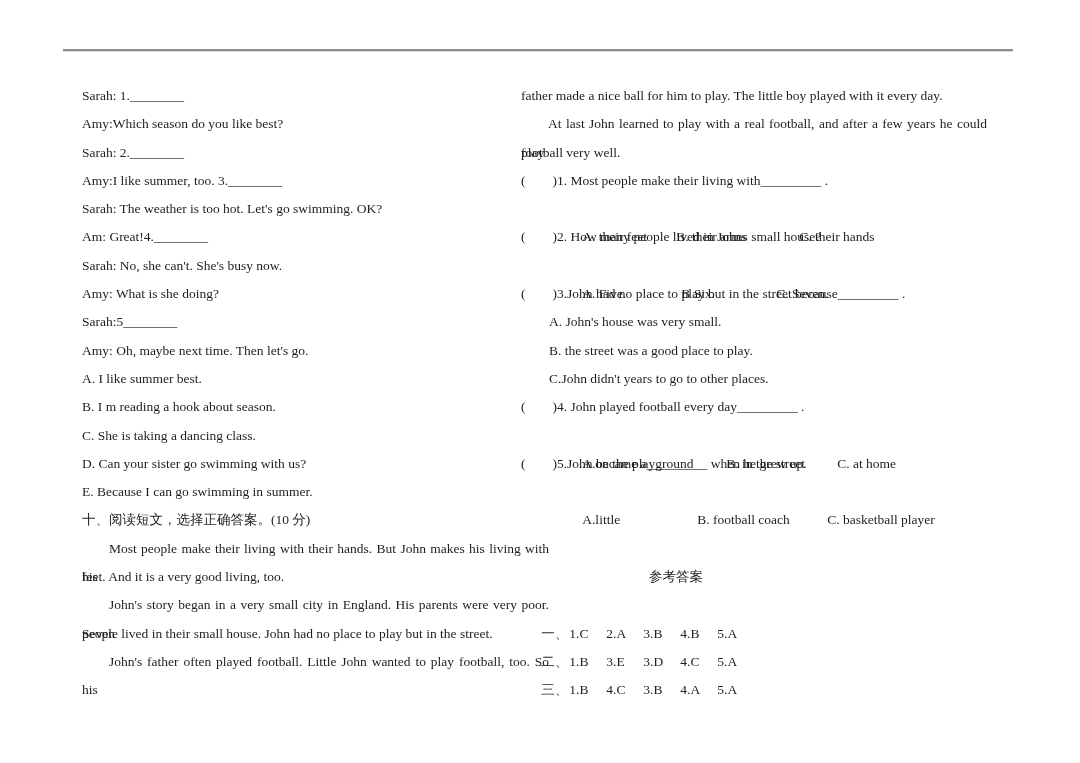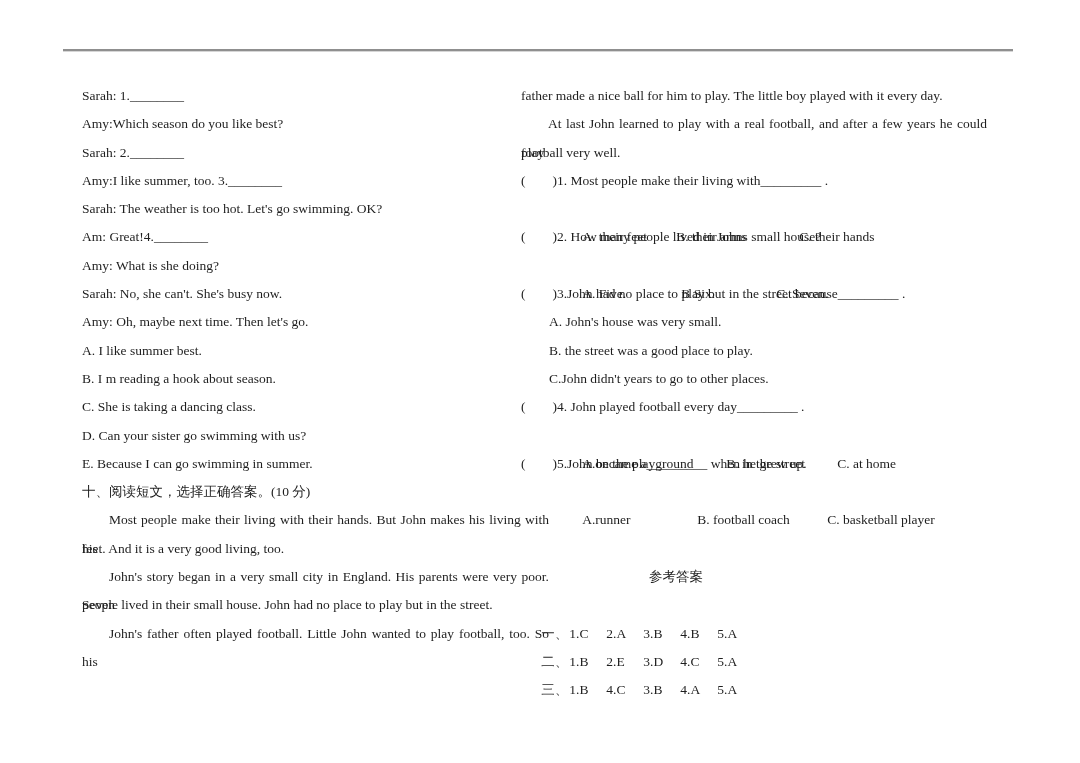--- a/index.html
+++ b/index.html
@@ -34,22 +34,23 @@
 <div class="doc">
   <div class="rule"></div>
 
   <div class="col left">
     <div class="ln">Sarah: 1.________</div>
     <div class="ln">Amy:Which season do you like best?</div>
     <div class="ln">Sarah: 2.________</div>
     <div class="ln">Amy:I like summer, too. 3.________</div>
     <div class="ln">Sarah: The weather is too hot. Let's go swimming. OK?</div>
     <div class="ln">Am: Great!4.________</div>
+    <div class="ln">Sarah: No, she can't. She's busy now.</div>
     <div class="ln">Amy: What is she doing?</div>
-    <div class="ln">Sarah: No, she can't. She's busy now.</div>
+    <div class="ln">Sarah:5________</div>
     <div class="ln">Amy: Oh, maybe next time. Then let's go.</div>
     <div class="ln b">A. I like summer best.</div>
     <div class="ln b">B. I m reading a hook about season.</div>
     <div class="ln b">C. She is taking a dancing class.</div>
     <div class="ln b">D. Can your sister go swimming with us?</div>
     <div class="ln b">E. Because I can go swimming in summer.</div>
     <div class="ln b">十、阅读短文，选择正确答案。(10 分)</div>
     <div class="ln just ind">Most people make their living with their hands. But John makes his living with his</div>
     <div class="ln">feet. And it is a very good living, too.</div>
     <div class="ln just ind">John's story began in a very small city in England. His parents were very poor. Seven</div>
@@ -77,31 +78,31 @@
     <div class="ln opt3">B. the street was a good place to play.</div>
     <div class="ln opt3">C.John didn't years to go to other places.</div>
 
     <div class="ln">(        )4. John played football every day_________ .</div>
     <div class="ln optrow q4o">
       <span class="o1">A.on the playground</span><span class="o2">B. in the street</span><span class="o3">C. at home</span>
     </div>
 
     <div class="ln">(        )5.John became a_________ when he grew up.</div>
     <div class="ln optrow q5o">
-      <span class="o1">A.runner</span><span class="o2">B. football coach</span><span class="o3">C. basketball player</span>
+      <span class="o1">A.little</span><span class="o2">B. football coach</span><span class="o3">C. basketball player</span>
     </div>
 
     <div class="ln"></div>
     <div class="ln"></div>
 
     <div class="ln anstitle">参考答案</div>
 
     <div class="ln ansrow">
       <span class="anslabel">一、</span><span class="ansitem">1.C</span><span class="ansitem">2.A</span><span class="ansitem">3.B</span><span class="ansitem">4.B</span><span class="ansitem">5.A</span>
     </div>
     <div class="ln ansrow">
-      <span class="anslabel">二、</span><span class="ansitem">1.B</span><span class="ansitem">2.E</span><span class="ansitem">3.D</span><span class="ansitem">4.C</span><span class="ansitem">5.A</span>
+      <span class="anslabel">二、</span><span class="ansitem">1.B</span><span class="ansitem">3.E</span><span class="ansitem">3.D</span><span class="ansitem">4.C</span><span class="ansitem">5.A</span>
     </div>
     <div class="ln ansrow">
       <span class="anslabel">三、</span><span class="ansitem">1.B</span><span class="ansitem">4.C</span><span class="ansitem">3.B</span><span class="ansitem">4.A</span><span class="ansitem">5.A</span>
     </div>
   </div>
 </div>
 
 </body></html>

